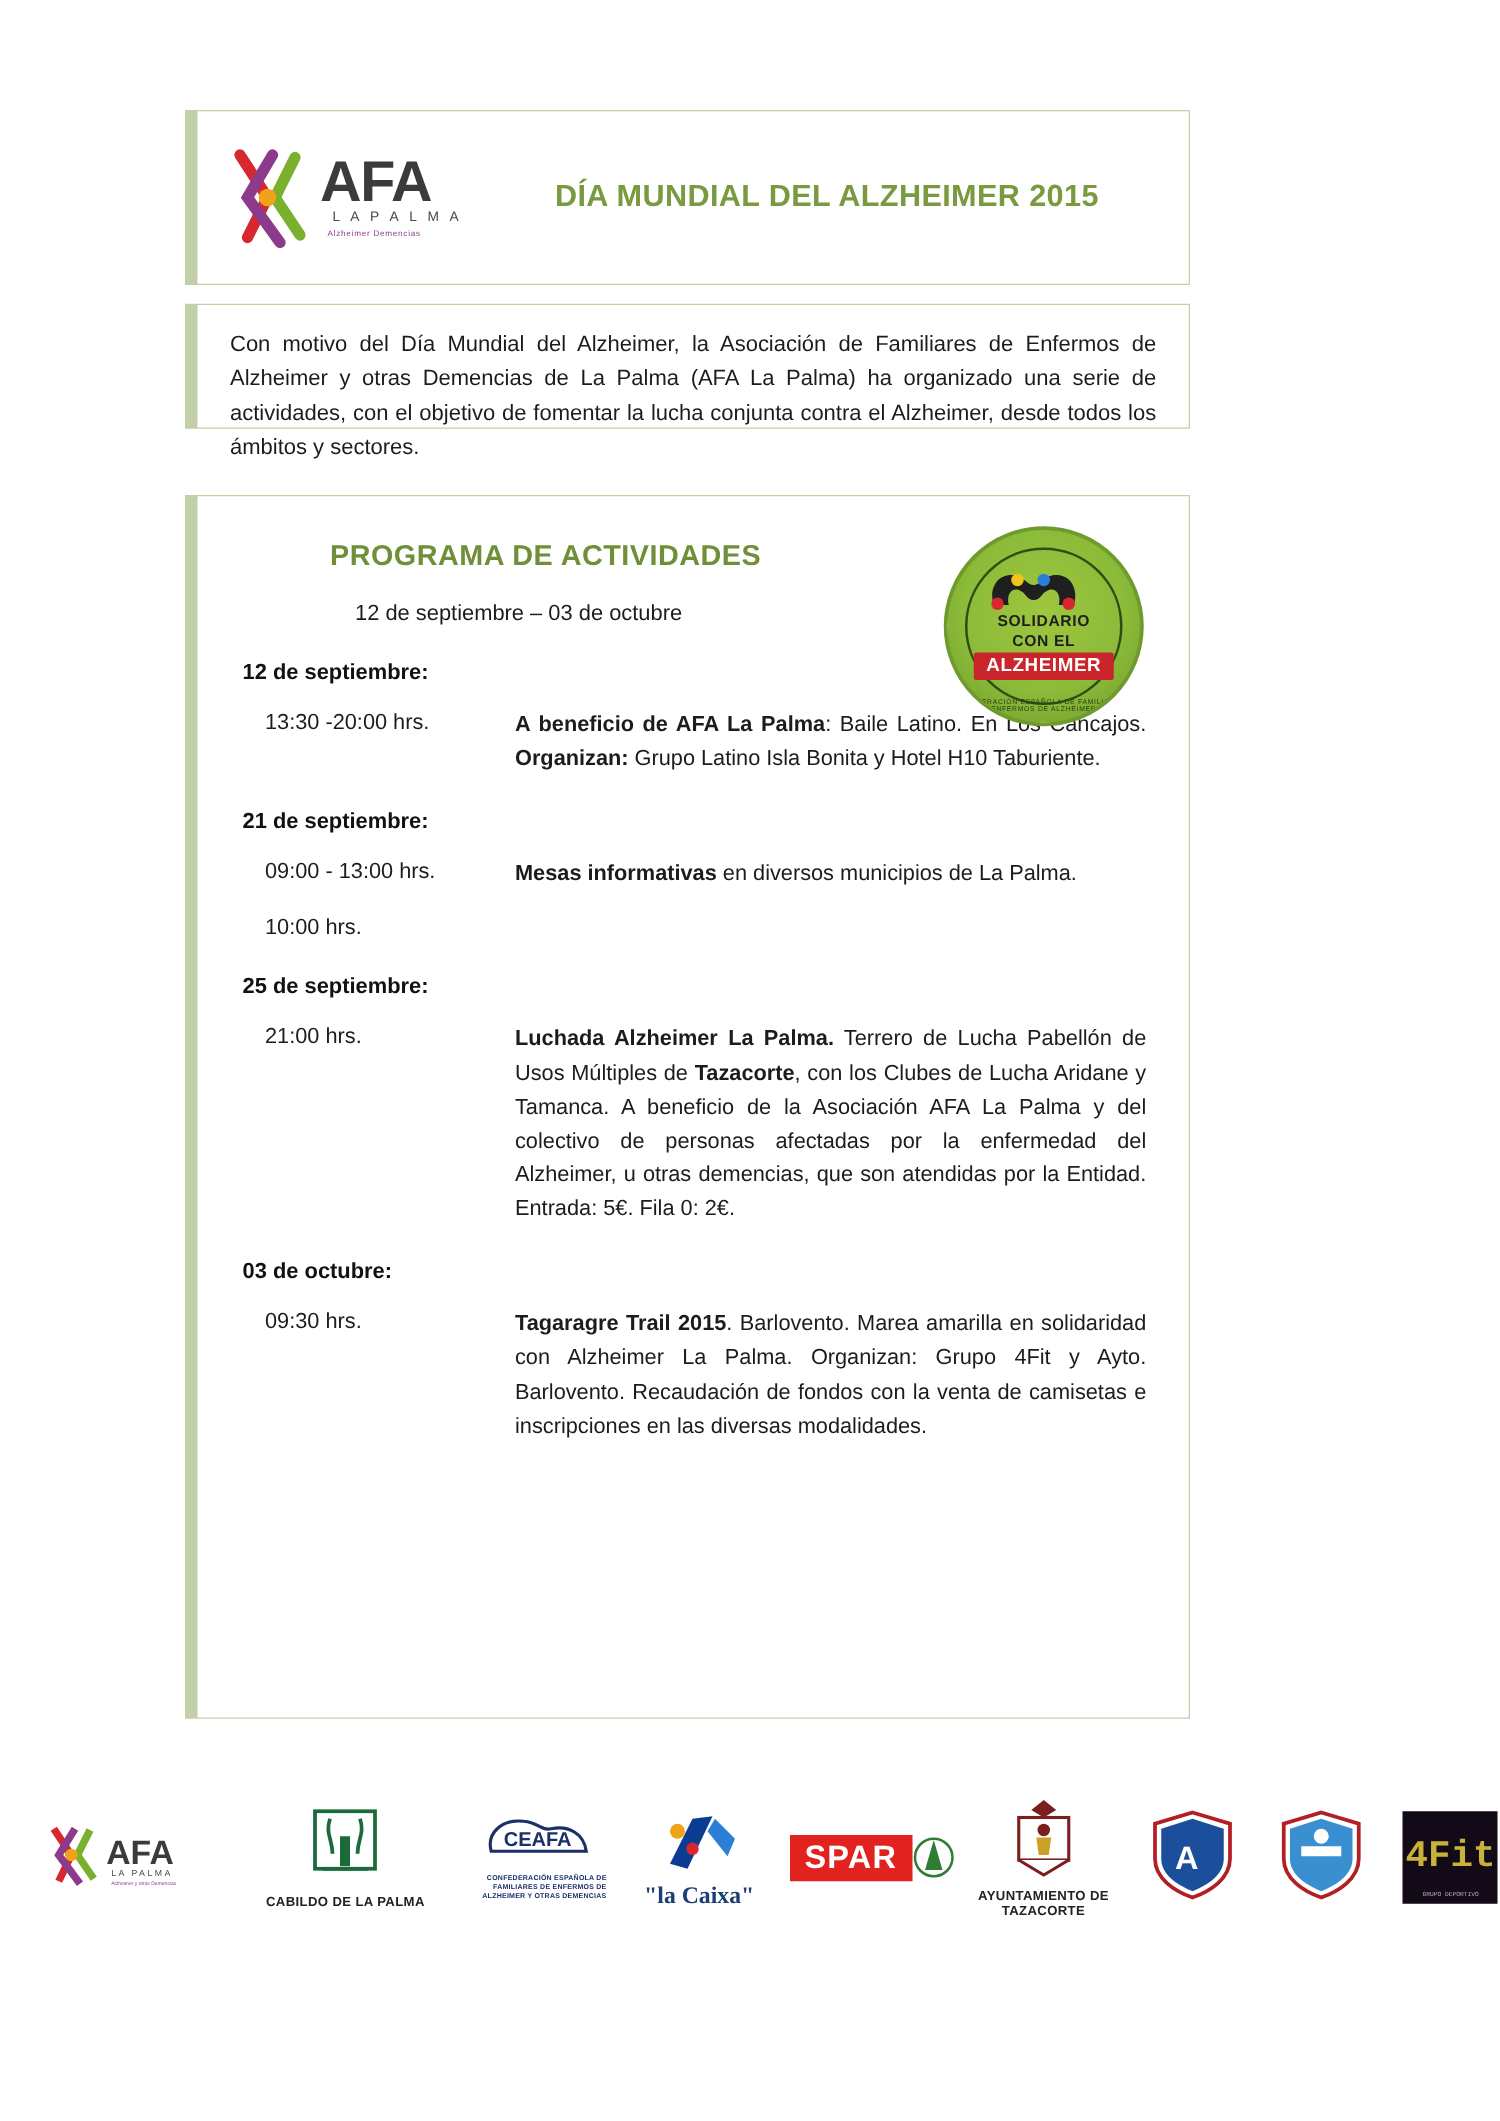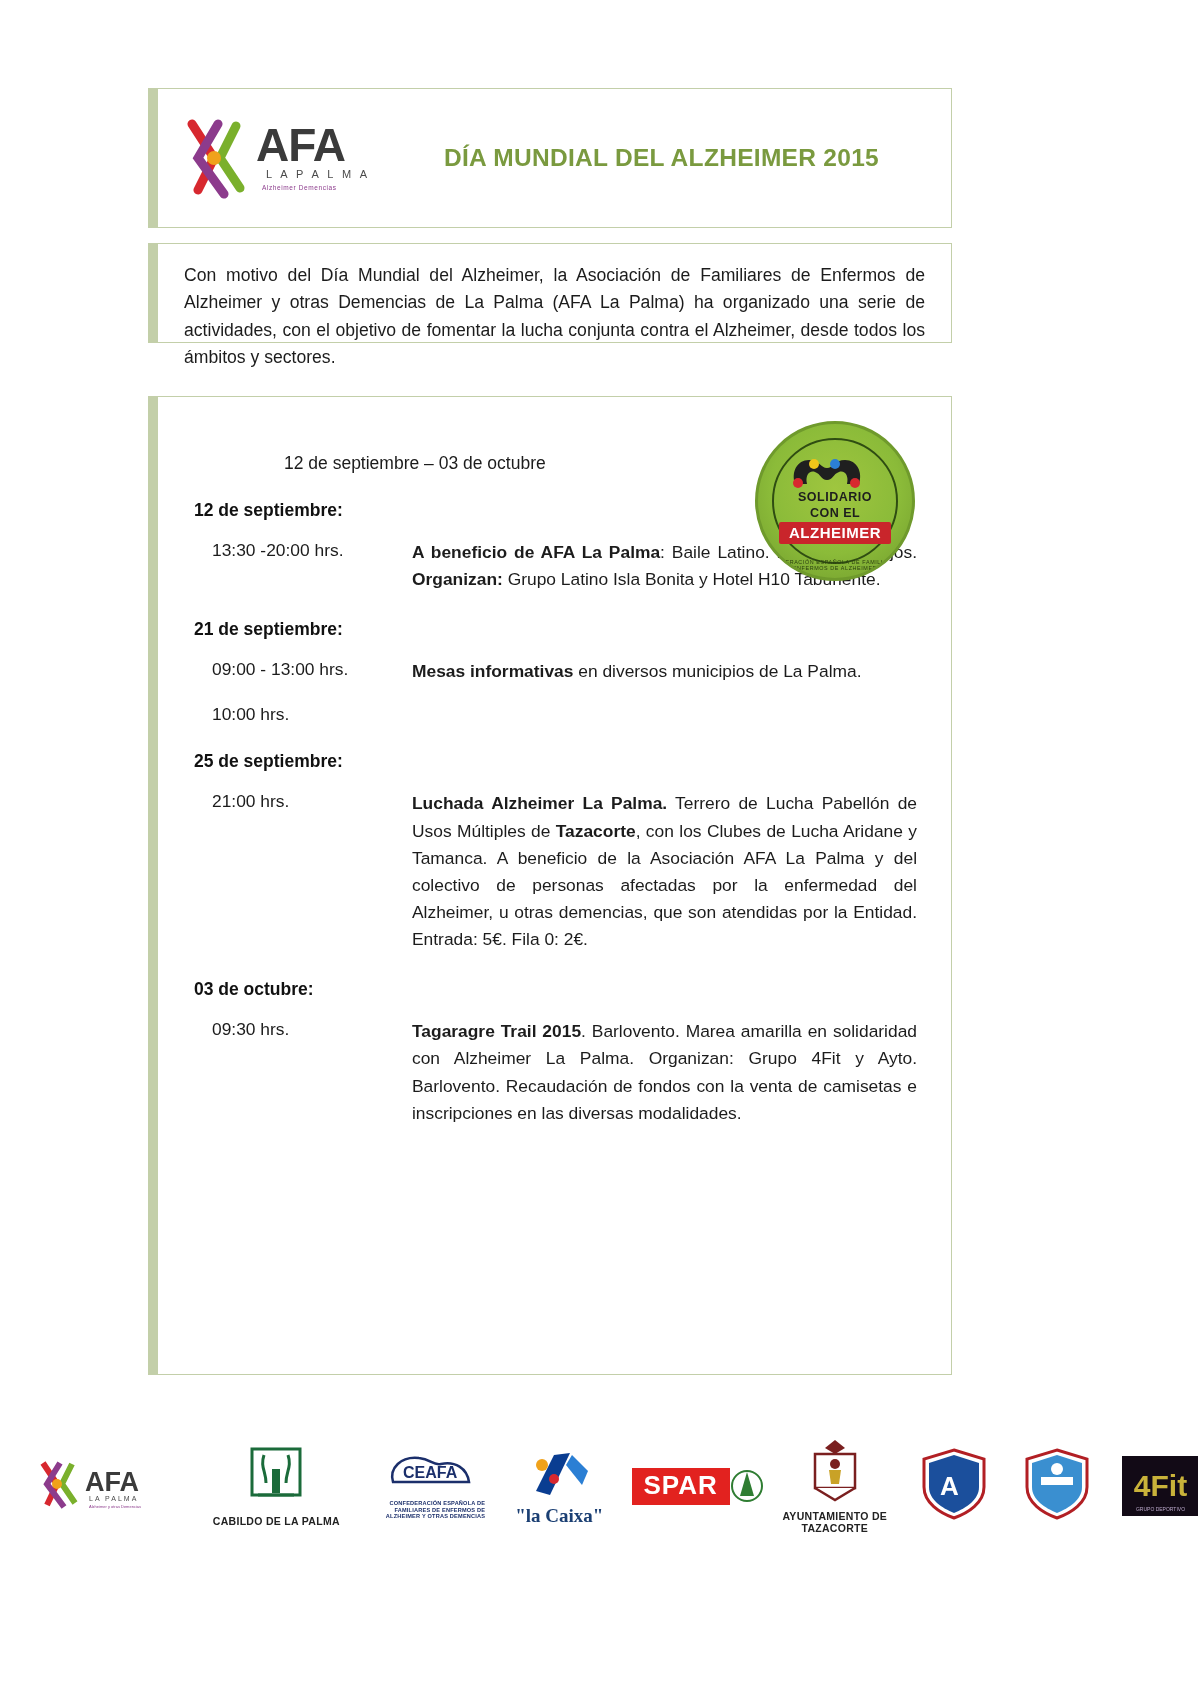--- a/index.html
+++ b/index.html
@@ -274,26 +274,27 @@
     background: #e2221f;
     color: #ffffff;
     font-weight: bold;
     font-size: 26px;
     padding: 2px 12px 4px 12px;
     letter-spacing: 1px;
     font-family: "Liberation Sans", sans-serif;
   }
   .fit-box {
     background: #120a16;
-    width: 76px; height: 60px;
+    width: 76px; height: 74px;
     display: flex; align-items: center; justify-content: center;
     color: #c9b23a;
     font-weight: bold;
     font-size: 30px;
     position: relative;
+    font-family: Liberation Mono, monospace;
   }
   .fit-box .small {
     position: absolute;
     bottom: 4px; left: 0; right: 0;
     font-size: 5px;
     color: #b9a7c9;
     font-weight: normal;
   }
   .tiny-block {
     font-size: 5.6px;
@@ -341,20 +342,21 @@
         <circle cx="25" cy="10" r="5" fill="#f0c419"></circle>
         <circle cx="46" cy="10" r="5" fill="#2b7fd4"></circle>
         <circle cx="66" cy="29" r="5" fill="#d7282f"></circle>
       </svg>
       <div class="t1">SOLIDARIO</div>
       <div class="t2">CON EL</div>
       <div class="badge">ALZHEIMER</div>
       <div class="arc">CONFEDERACIÓN ESPAÑOLA DE FAMILIARES DE ENFERMOS DE ALZHEIMER</div>
     </div>
 
+    <div class="program-title">PROGRAMA DE ACTIVIDADES</div>
     <div class="program-dates">12 de septiembre – 03 de octubre</div>
 
     <div id="days-container">
         <div class="day-block">
           <div class="day-head">12 de septiembre:</div>
           <div class="entry">
             <div class="entry-time">13:30 -20:00 hrs.</div>
             <div class="entry-body"><b>A beneficio de AFA La Palma</b><span>: Baile Latino. En Los Cancajos. </span><b>Organizan:</b><span> Grupo Latino Isla Bonita y Hotel H10 Taburiente.</span></div>
           </div>
         </div>

